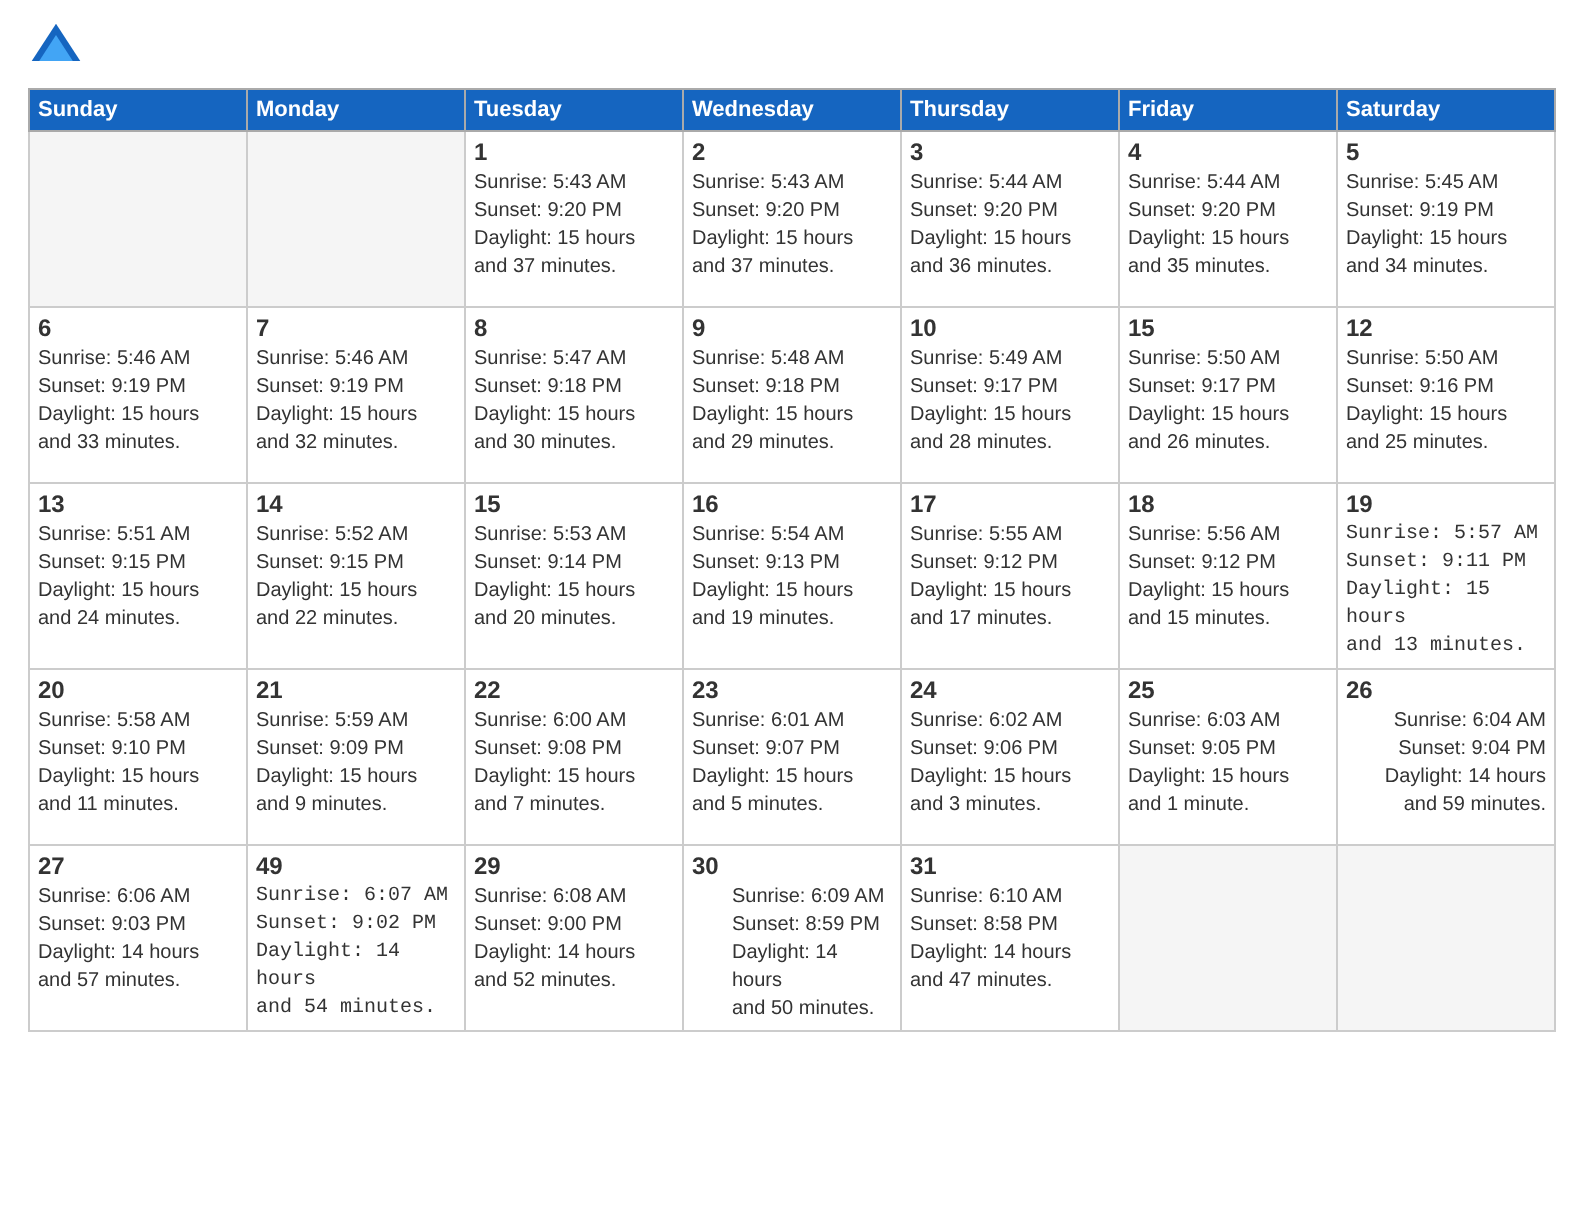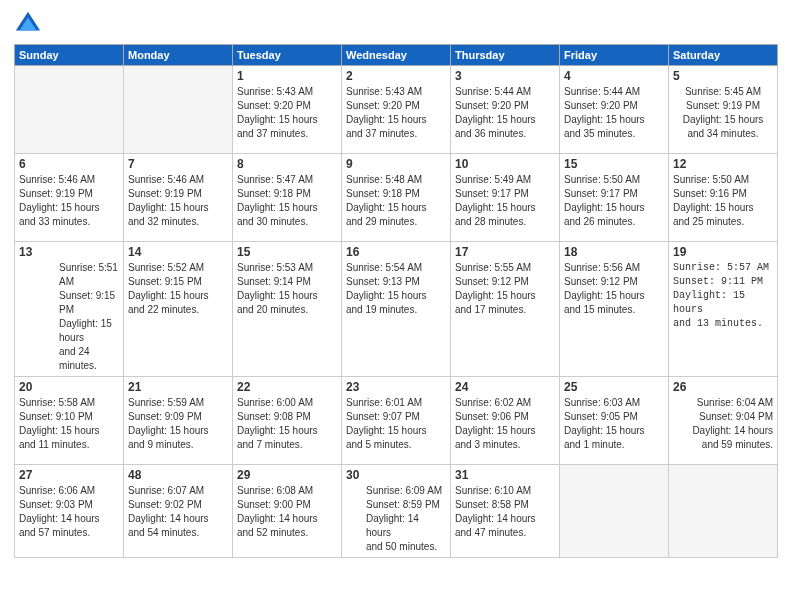--- a/index.html
+++ b/index.html
@@ -157,21 +157,21 @@
           </td>
           <td>
             <span class="day-number">4</span>
             <div class="day-info" style="white-space: pre-line;">Sunrise: 5:44 AM
 Sunset: 9:20 PM
 Daylight: 15 hours
 and 35 minutes.</div>
           </td>
           <td>
             <span class="day-number">5</span>
-            <div class="day-info" style="white-space: pre-line; text-align: center;">Sunrise: 5:45 AM
+            <div class="day-info" style="white-space: pre-line;">Sunrise: 5:45 AM
 Sunset: 9:19 PM
 Daylight: 15 hours
 and 34 minutes.</div>
           </td>
         </tr>
         <tr>
           <td>
             <span class="day-number">6</span>
             <div class="day-info" style="white-space: pre-line;">Sunrise: 5:46 AM
 Sunset: 9:19 PM
@@ -217,21 +217,21 @@
             <span class="day-number">12</span>
             <div class="day-info" style="white-space: pre-line;">Sunrise: 5:50 AM
 Sunset: 9:16 PM
 Daylight: 15 hours
 and 25 minutes.</div>
           </td>
         </tr>
         <tr>
           <td>
             <span class="day-number">13</span>
-            <div class="day-info" style="white-space: pre-line; margin-left: 40px;">Sunrise: 5:51 AM
+            <div class="day-info" style="white-space: pre-line;">Sunrise: 5:51 AM
 Sunset: 9:15 PM
 Daylight: 15 hours
 and 24 minutes.</div>
           </td>
           <td>
             <span class="day-number">14</span>
             <div class="day-info" style="white-space: pre-line;">Sunrise: 5:52 AM
 Sunset: 9:15 PM
 Daylight: 15 hours
 and 22 minutes.</div>
@@ -325,22 +325,22 @@
         </tr>
         <tr>
           <td>
             <span class="day-number">27</span>
             <div class="day-info" style="white-space: pre-line;">Sunrise: 6:06 AM
 Sunset: 9:03 PM
 Daylight: 14 hours
 and 57 minutes.</div>
           </td>
           <td>
-            <span class="day-number">48</span>
-            <div class="day-info" style="white-space: pre-line;">Sunrise: 6:07 AM
+            <span class="day-number">49</span>
+            <div class="day-info" style="white-space: pre-line; font-family: Liberation Mono, monospace;">Sunrise: 6:07 AM
 Sunset: 9:02 PM
 Daylight: 14 hours
 and 54 minutes.</div>
           </td>
           <td>
             <span class="day-number">29</span>
             <div class="day-info" style="white-space: pre-line;">Sunrise: 6:08 AM
 Sunset: 9:00 PM
 Daylight: 14 hours
 and 52 minutes.</div>

